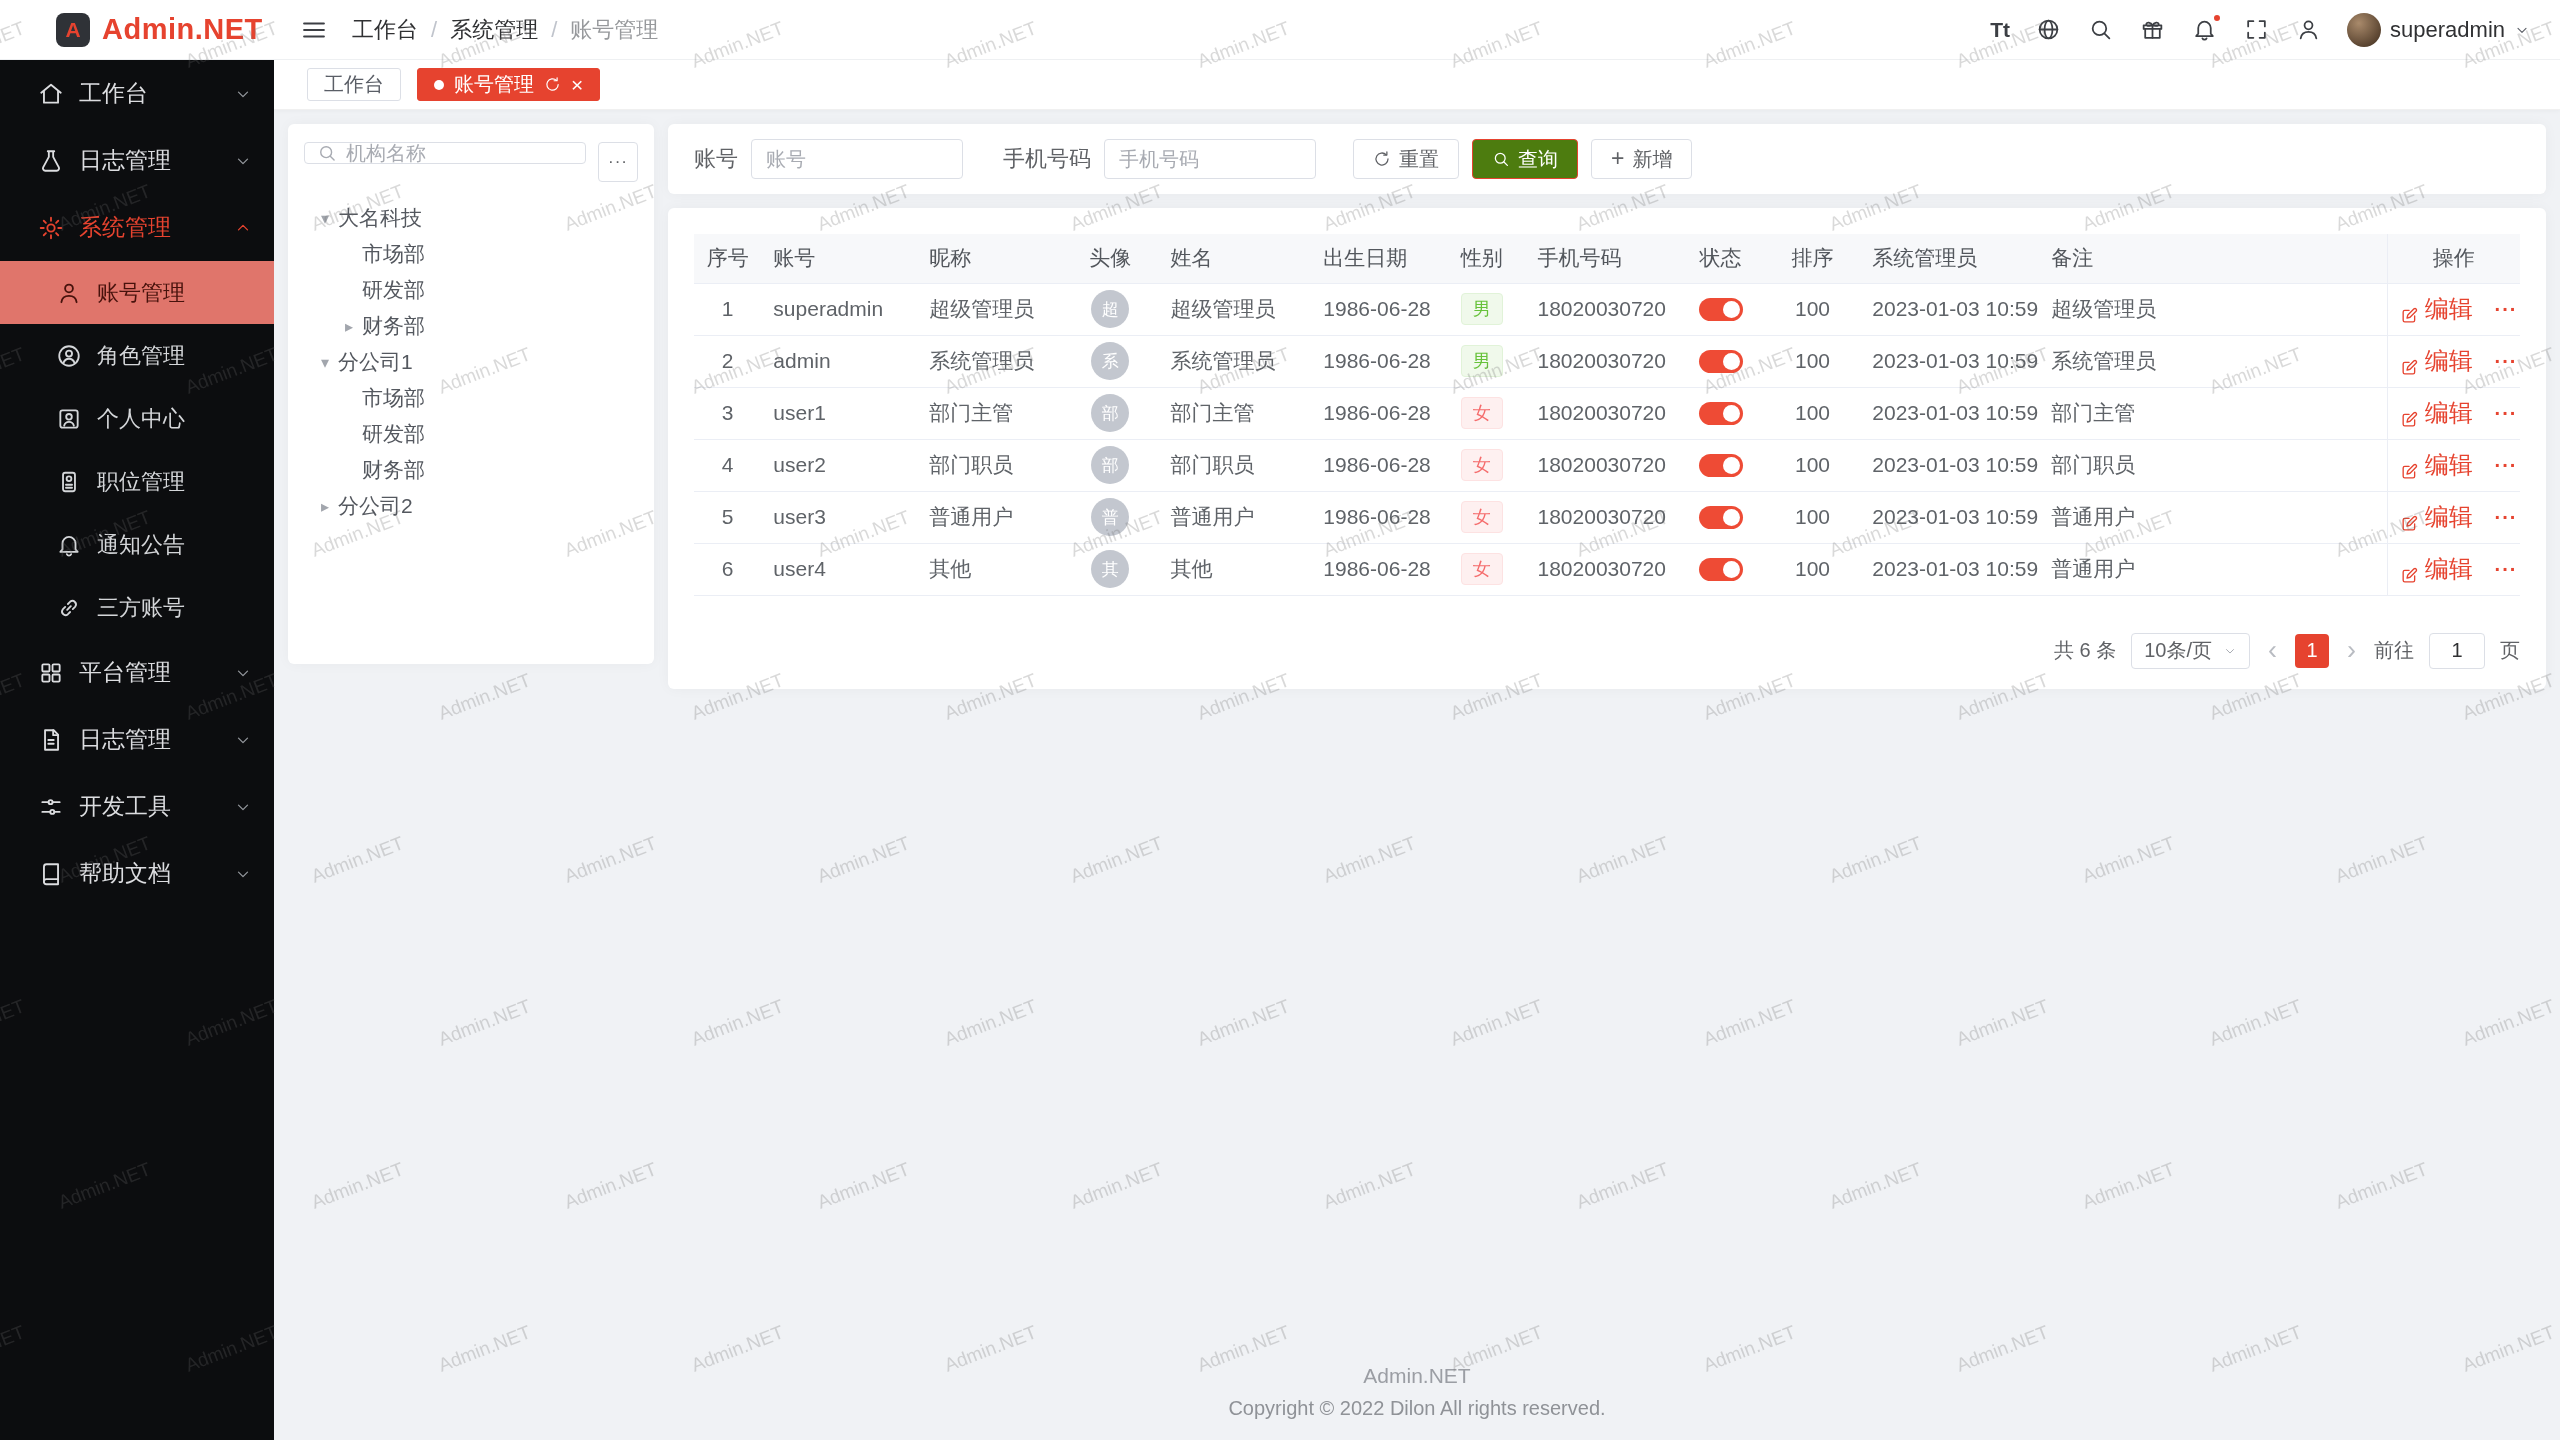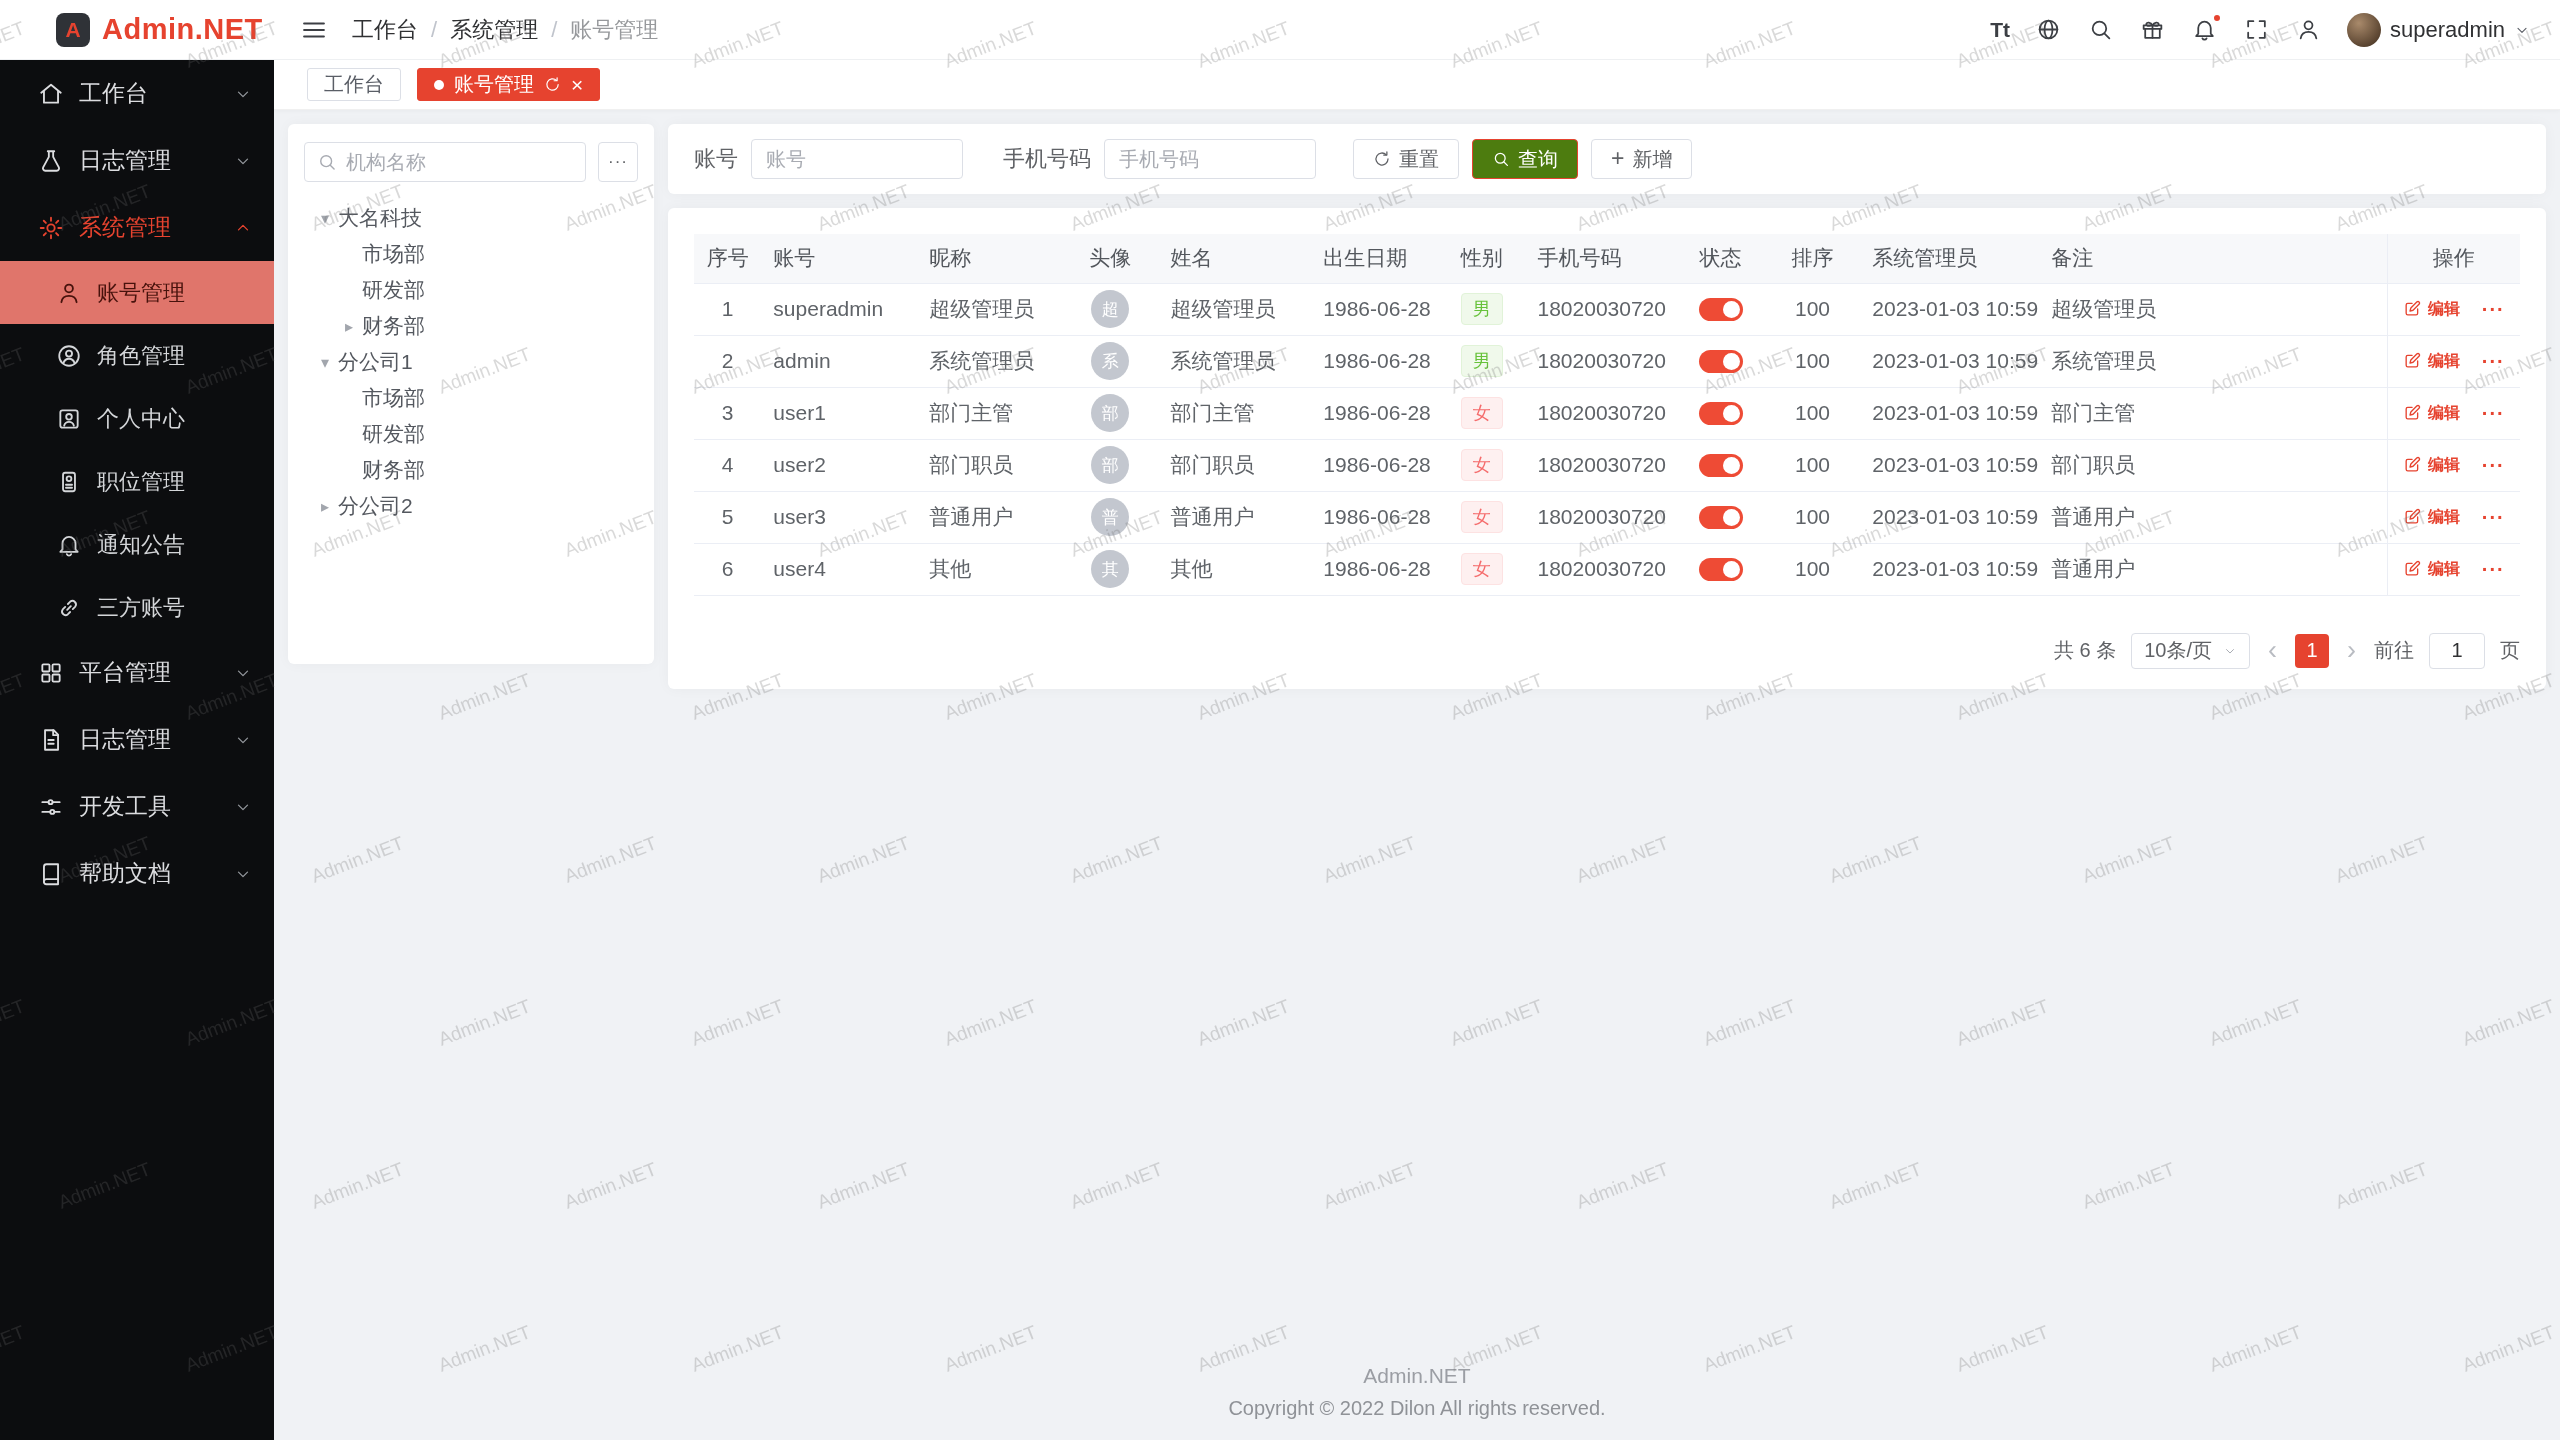--- a/index.html
+++ b/index.html
@@ -47,21 +47,21 @@
   .tab .ticon { width:17px; height:17px; }
   .tab-close { font-size:21px; line-height:1; }
 
   
   .content { position:absolute; top:110px; left:274px; right:0; bottom:0; background:#f0f2f5; padding:14px 14px 0; }
   .layout { display:flex; gap:14px; align-items:flex-start; }
   .card { background:#fff; border-radius:6px; box-shadow:0 0 14px rgba(0,0,0,.04); }
 
   .tree-card { width:366px; height:540px; flex:none; padding:18px 16px; }
   .tree-top { display:flex; gap:12px; }
-  .tree-search { flex:1; height:40px; border:1px solid #dcdfe6; border-radius:4px; display:flex; align-items:center; gap:9px; padding:0 12px; color:#a8abb2; background:#fff; min-width:0; }
+  .tree-search { flex:1; height:22px; border:1px solid #dcdfe6; border-radius:4px; display:flex; align-items:center; gap:9px; padding:0 12px; color:#a8abb2; background:#fff; min-width:0; }
   .tree-search svg { width:20px; height:20px; flex:none; }
   .tree-search input { border:none; outline:none; flex:1; min-width:0; font-size:20px; color:#303133; font-family:inherit; background:transparent; }
   .tree-search input::placeholder { color:#a8abb2; }
   .more-sq { width:40px; height:40px; flex:none; border:1px solid #dcdfe6; border-radius:4px; background:#fff; color:#606266; font-size:17px; letter-spacing:1px; cursor:pointer; font-family:inherit; }
   .tree { margin-top:18px; font-size:21px; color:#54585f; }
   .tree-node { height:36px; display:flex; align-items:center; cursor:pointer; }
   .caret { width:26px; flex:none; display:flex; justify-content:center; color:#a2a6ad; font-size:16px; }
   .lvl0 { padding-left:8px; }
   .lvl1 { padding-left:32px; }
 
@@ -81,21 +81,21 @@
   thead th { background:#f7f8fa; height:49px; padding:0 12px; font-weight:500; color:#53575d; text-align:left; border-bottom:1px solid #ebeef5; white-space:nowrap; overflow:hidden; }
   td { height:52px; padding:0 12px; border-bottom:1px solid #ebeef5; white-space:nowrap; overflow:hidden; }
   .c-center { text-align:center; }
   .op-col { border-left:1px solid #ebeef5; }
   .avatar { width:38px; height:38px; border-radius:50%; background:#c3c7cf; color:#fff; font-size:17px; display:inline-flex; align-items:center; justify-content:center; vertical-align:middle; }
   .badge { display:inline-block; padding:3px 11px; border-radius:4px; font-size:18px; line-height:1.35; }
   .badge.male { background:#f0f9eb; color:#67c23a; border:1px solid #e1f3d8; }
   .badge.female { background:#fef0f0; color:#f56c6c; border:1px solid #fde2e2; }
   .switch { display:inline-block; width:44px; height:23px; border-radius:12px; background:#ee4b35; position:relative; cursor:pointer; vertical-align:middle; }
   .switch .knob { position:absolute; right:3px; top:3px; width:17px; height:17px; border-radius:50%; background:#fff; }
-  .edit-link { color:#e6432f; display:inline-flex; align-items:flex-start; gap:6px; font-size:16px; cursor:pointer; vertical-align:middle;font-weight:bold; }
+  .edit-link { color:#e6432f; display:inline-flex; align-items:flex-end; gap:6px; font-size:24px; cursor:pointer; vertical-align:middle; }
   .edit-link svg { width:19px; height:19px; }
   .more-dots { color:#e6432f; margin-left:16px; font-weight:bold; letter-spacing:1px; font-size:20px; cursor:pointer; vertical-align:middle; }
 
   .pagination { display:flex; align-items:center; justify-content:flex-end; gap:15px; margin-top:37px; font-size:20px; color:#606266; }
   .page-size { height:36px; border:1px solid #dcdfe6; border-radius:4px; display:flex; align-items:center; gap:11px; padding:0 12px; cursor:pointer; color:#606266; }
   .page-size svg { width:14px; height:14px; color:#a8abb2; }
   .pg-arrow { color:#b9bcc2; font-size:27px; line-height:1; padding:0 3px; cursor:pointer; }
   .pg-num { min-width:34px; height:34px; border-radius:4px; background:#e6432f; color:#fff; display:flex; align-items:center; justify-content:center; font-size:20px; cursor:pointer; }
   .goto-input { width:56px; height:36px; border:1px solid #dcdfe6; border-radius:4px; text-align:center; font-size:20px; color:#303133; outline:none; font-family:inherit; }
 

